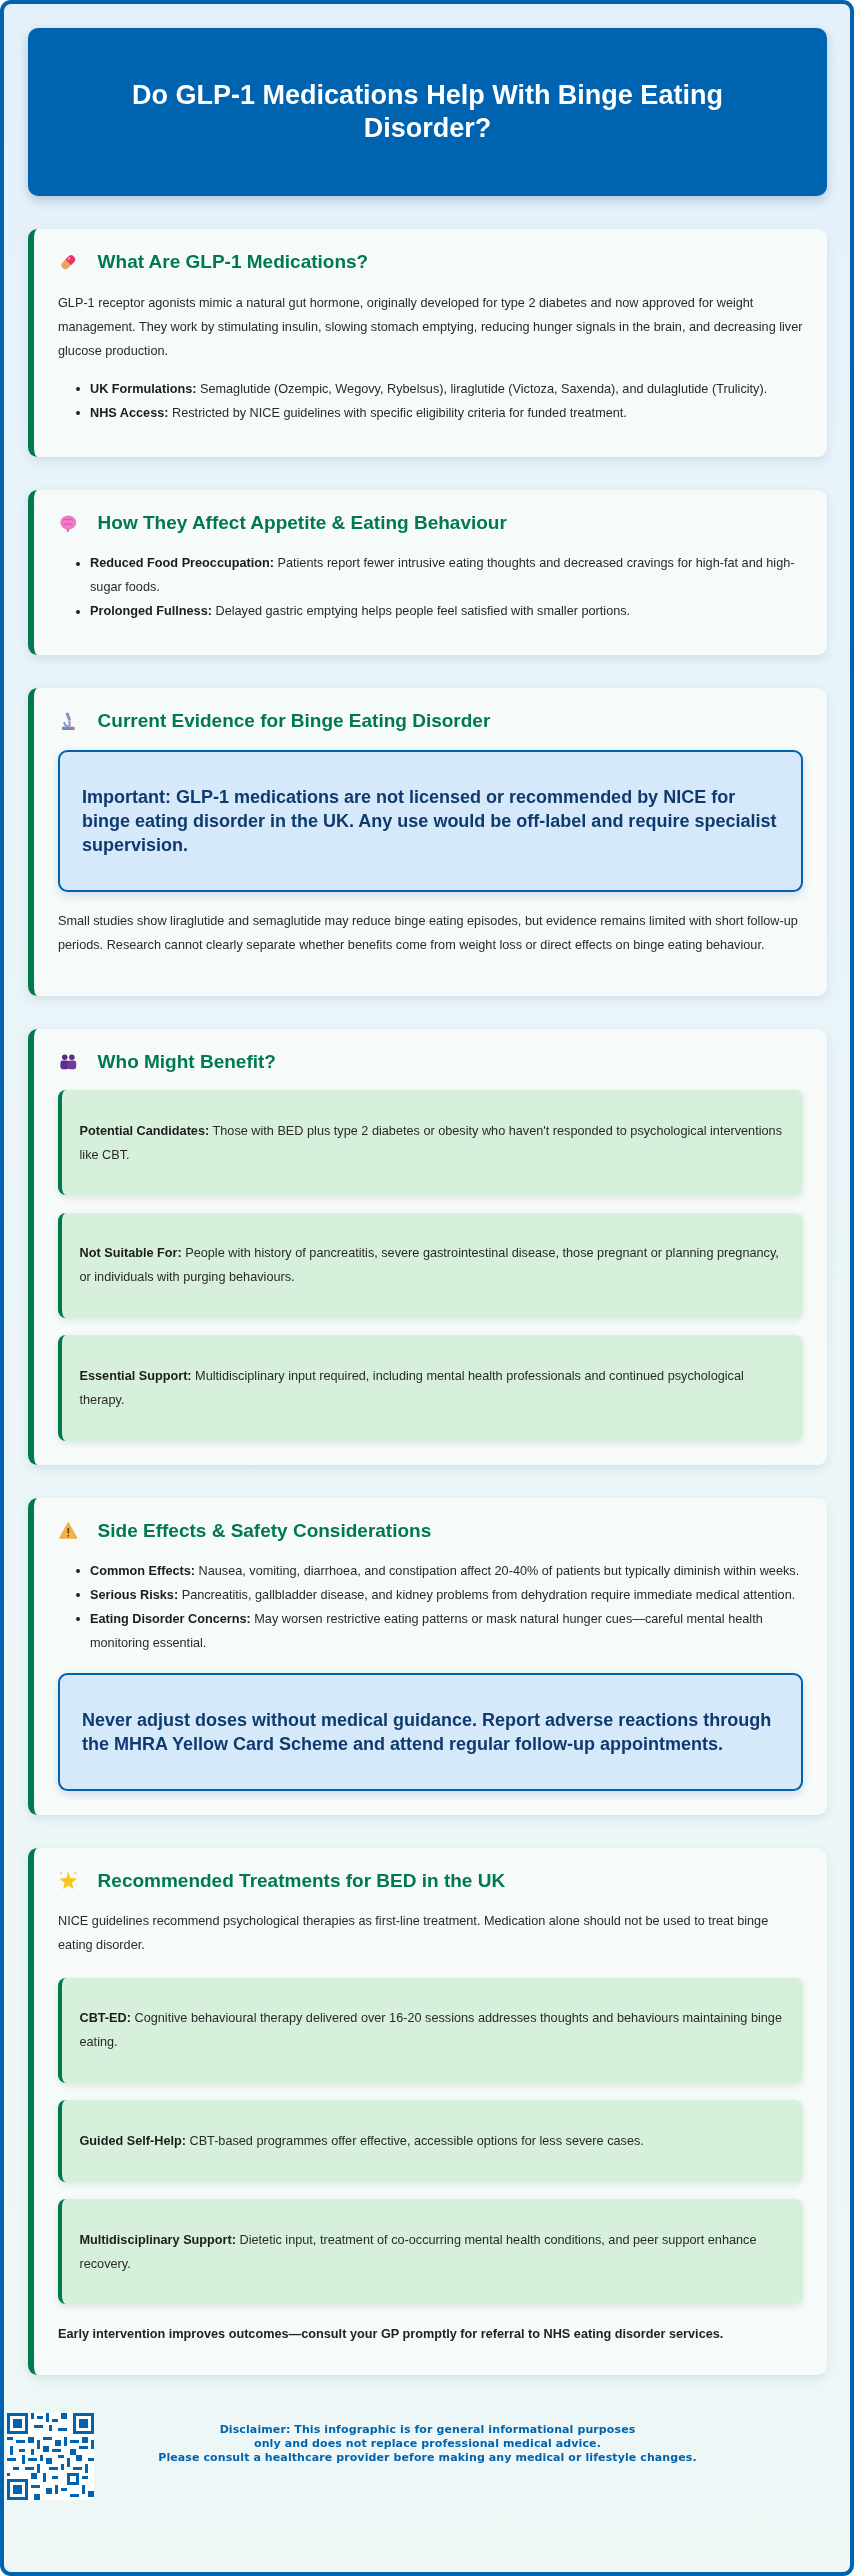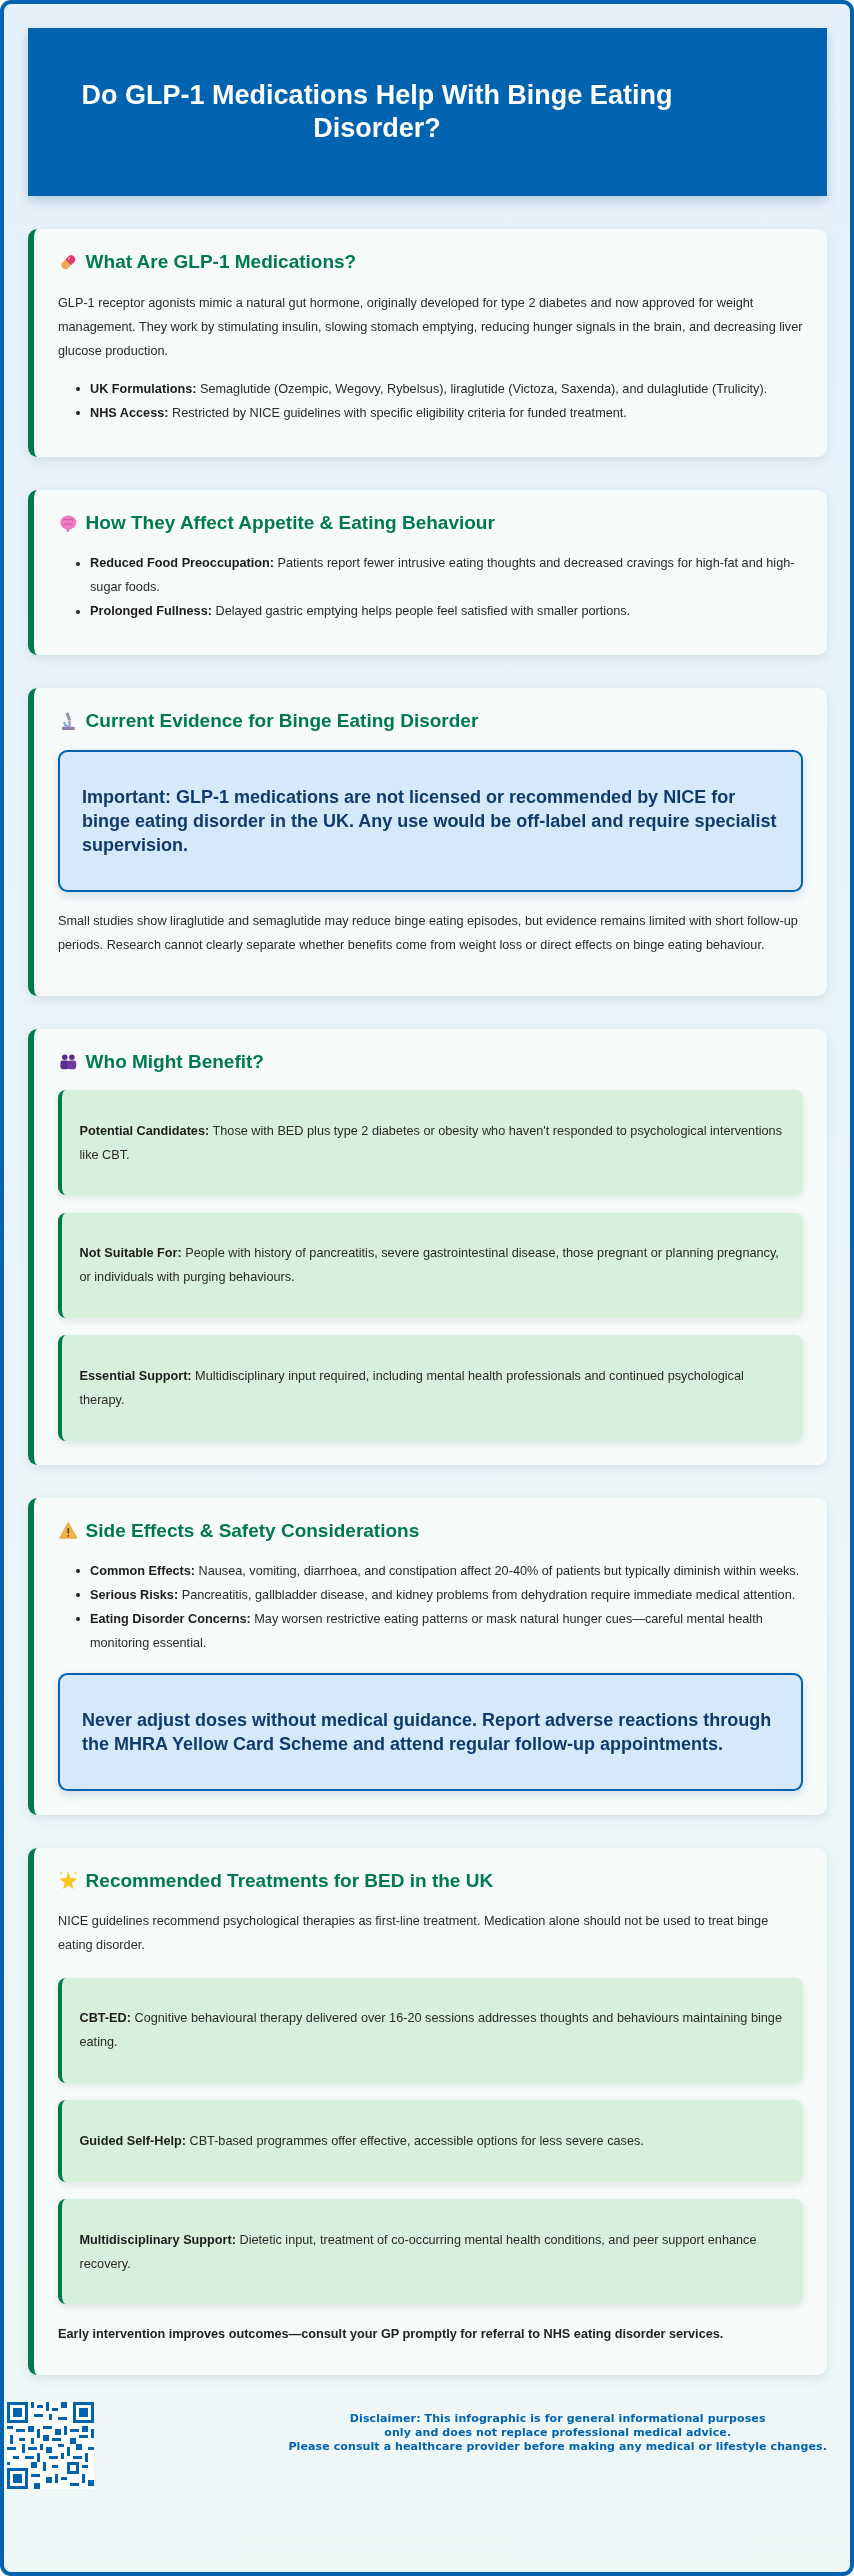--- a/index.html
+++ b/index.html
@@ -8,40 +8,40 @@
   .frame {
     width: 854px; height: 2576px;
     border: 4.8px solid #0063B0;
     border-radius: 11px;
     background: linear-gradient(180deg, #E5F1FA 0%, #ECF6F8 60%, #EEF7F6 100%);
     padding: 24px 23px 0 24px;
     position: relative;
   }
   .header {
     background: #0063B0;
-    border-radius: 0;
+    border-radius: 10px;
     height: 168px;
-    display: flex; align-items: center; justify-content: flex-start;
+    display: flex; align-items: center; justify-content: center;
     box-shadow: 0 4.8px 11px rgba(0, 60, 120, 0.22);
     margin-bottom: 33px;
   }
   .header h1 {
     color: #ffffff; font-size: 27px; font-weight: 700;
     text-align: center; line-height: 33px; width: 698px;
   }
   .card {
     background: #F6FAF9;
     border-radius: 9.5px;
     border-left: 6.3px solid #007A4D;
     padding: 22px 24px 24px 24px;
     box-shadow: 0 3.2px 9.5px rgba(0, 70, 100, 0.10);
     margin-bottom: 33px;
   }
   .card-title {
-    display: flex; align-items: center; gap: 7px;
+    display: flex; align-items: center; gap: 19px;
     margin-bottom: 17.5px;
   }
   .card-title .icon {
     width: 20.6px; height: 20.6px; display: inline-flex; align-items: center; justify-content: center;
     font-size: 17.5px; line-height: 1;
   }
   .card-title h2 {
     color: #007A4D; font-size: 19px; font-weight: 700;
   }
   .para { font-size: 12.7px; line-height: 24px; color: #2a2a2a; margin-bottom: 14.3px; }
@@ -68,22 +68,22 @@
   .sub-card {
     background: #D6F0DB;
     border-left: 4px solid #007A4D;
     border-radius: 8px;
     padding: 28.6px 17.5px;
     box-shadow: 0 2.4px 6.3px rgba(0, 80, 60, 0.10);
     margin-bottom: 17.5px;
   }
   .sub-card p { font-size: 12.7px; line-height: 24px; color: #2a2a2a; }
   .footer {
-    display: flex; align-items: center; justify-content: flex-end;
-    position: relative; height: 111px; margin-top: 0;
+    display: flex; align-items: center; justify-content: center;
+    position: relative; height: 111px; margin-top: 11px;
   }
   .qr {
     position: absolute; left: -20.6px; top: 27px;
     width: 87px; height: 87px;
   }
   .disclaimer {
     text-align: center; color: #0063B0; font-size: 11px; line-height: 14.3px;
     font-family: "DejaVu Sans", sans-serif; font-weight: 700; letter-spacing: 0.1px;
     margin-top: 6.3px;
   }

